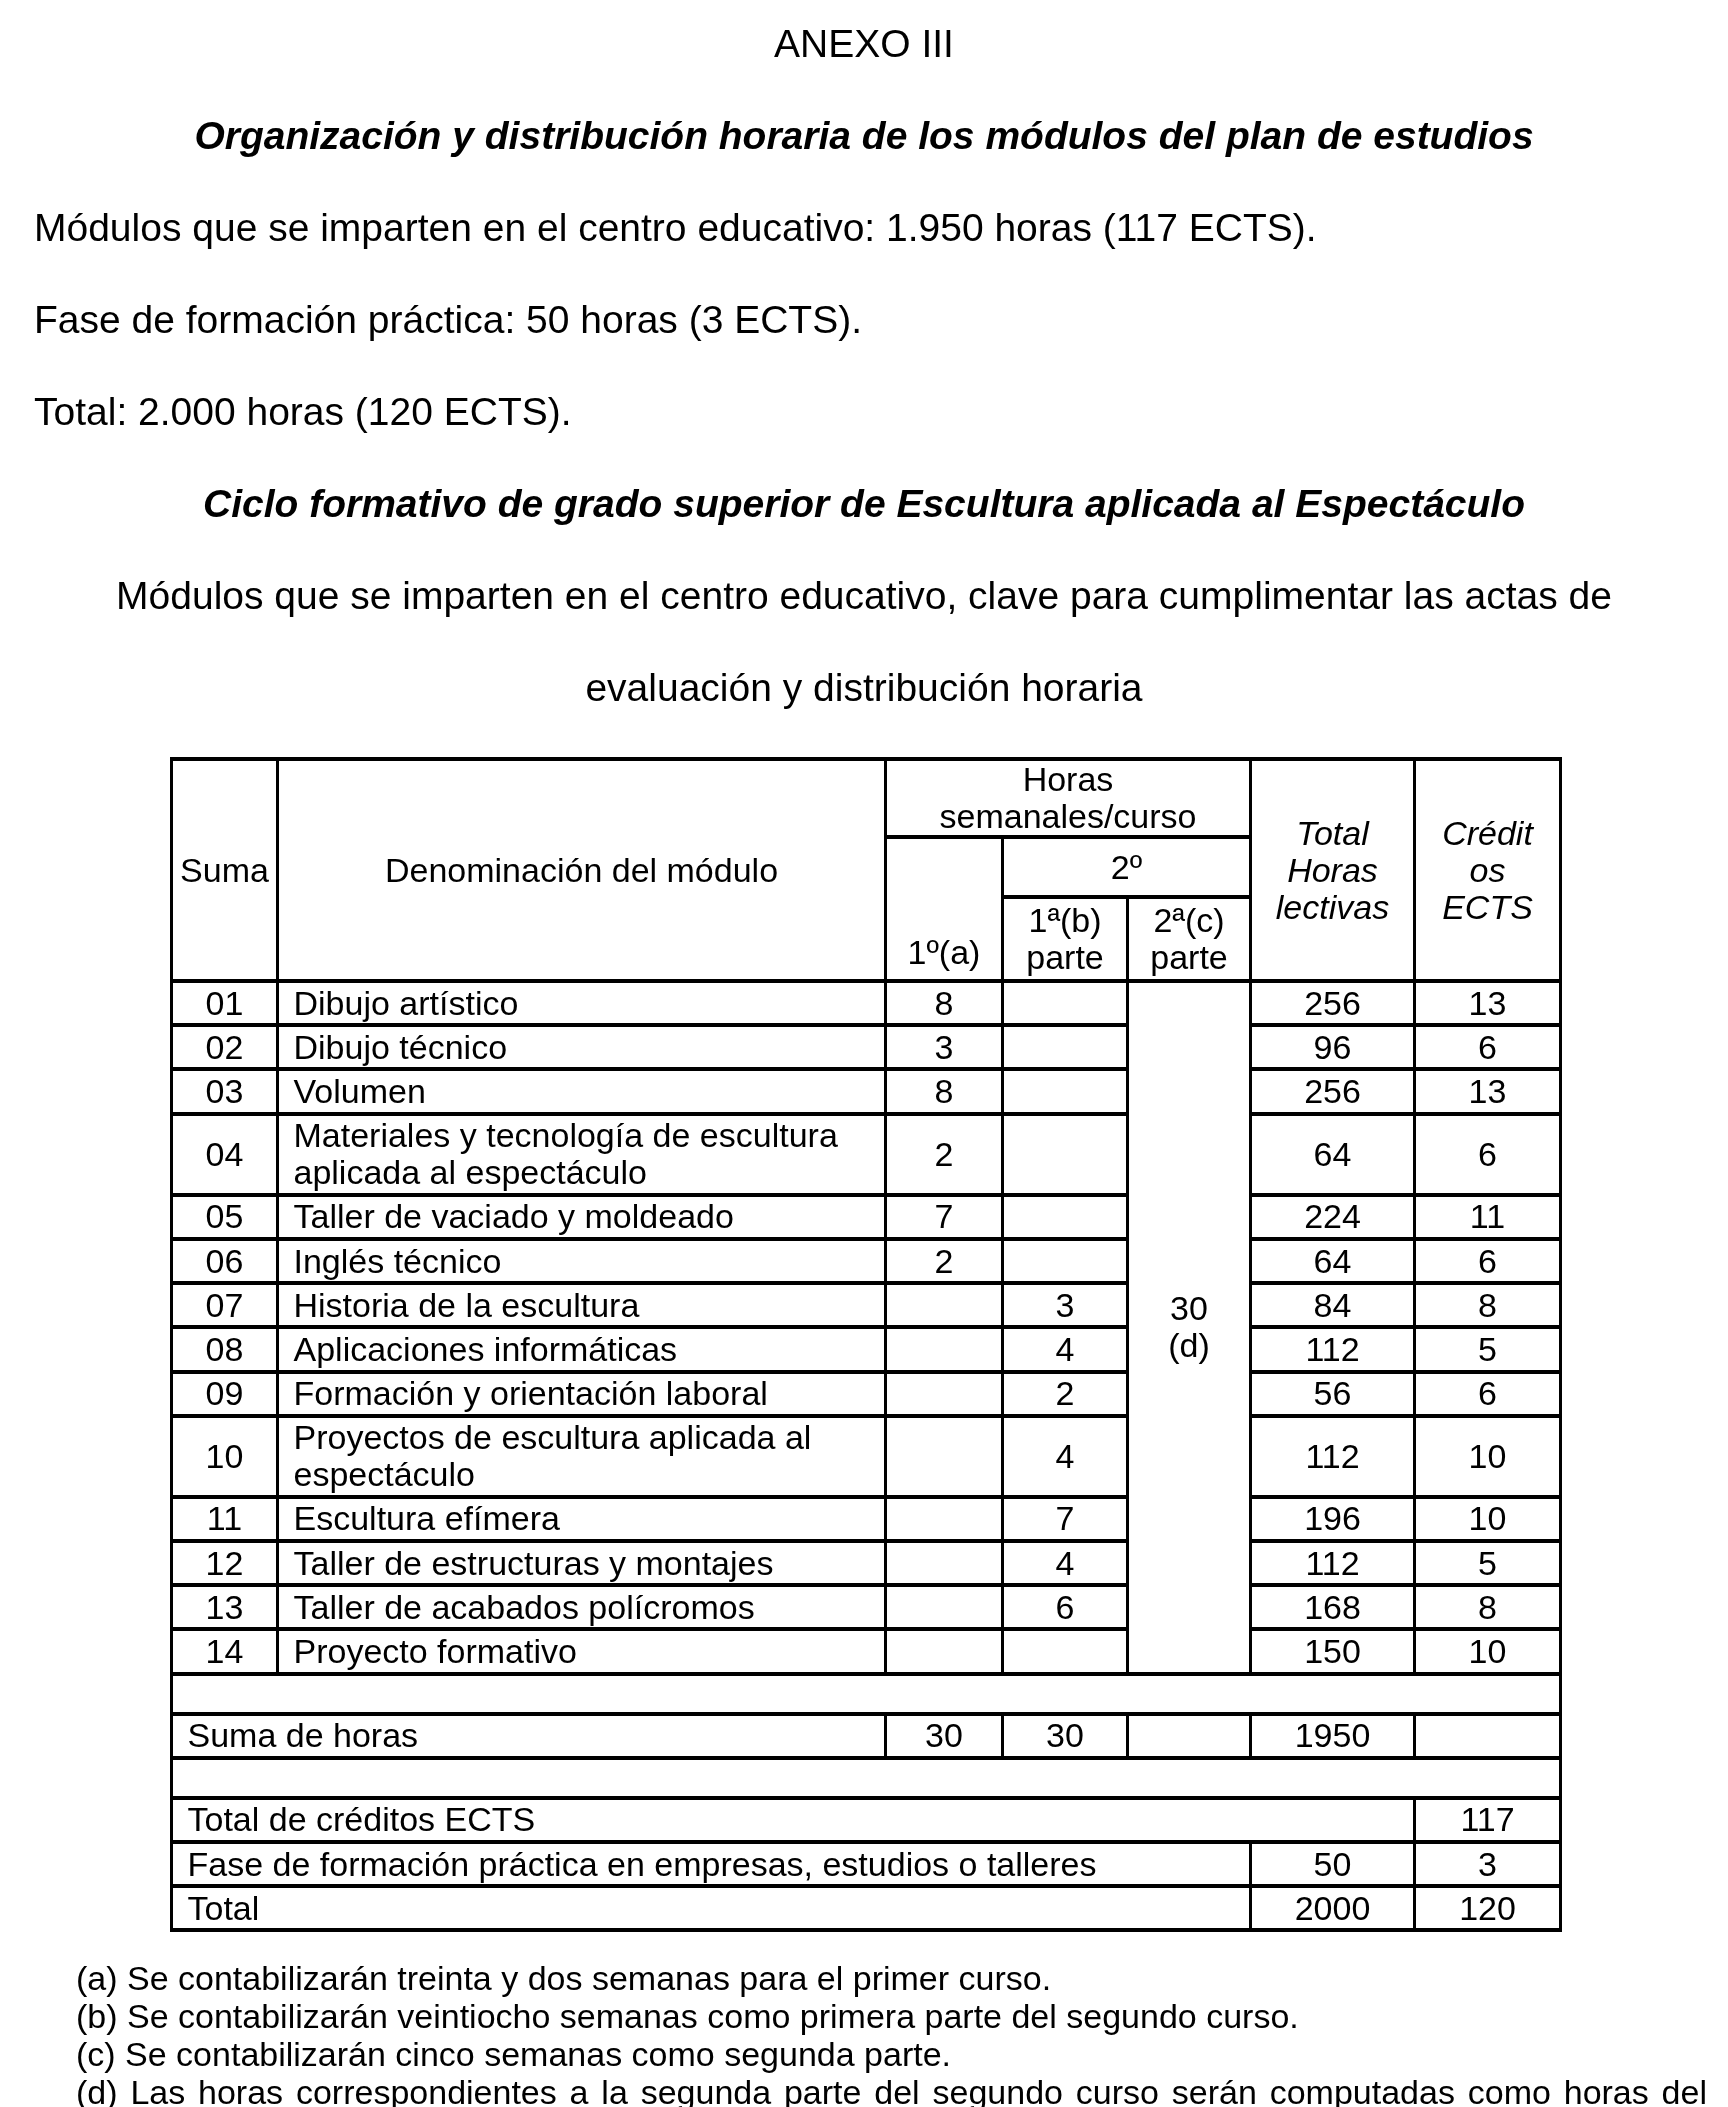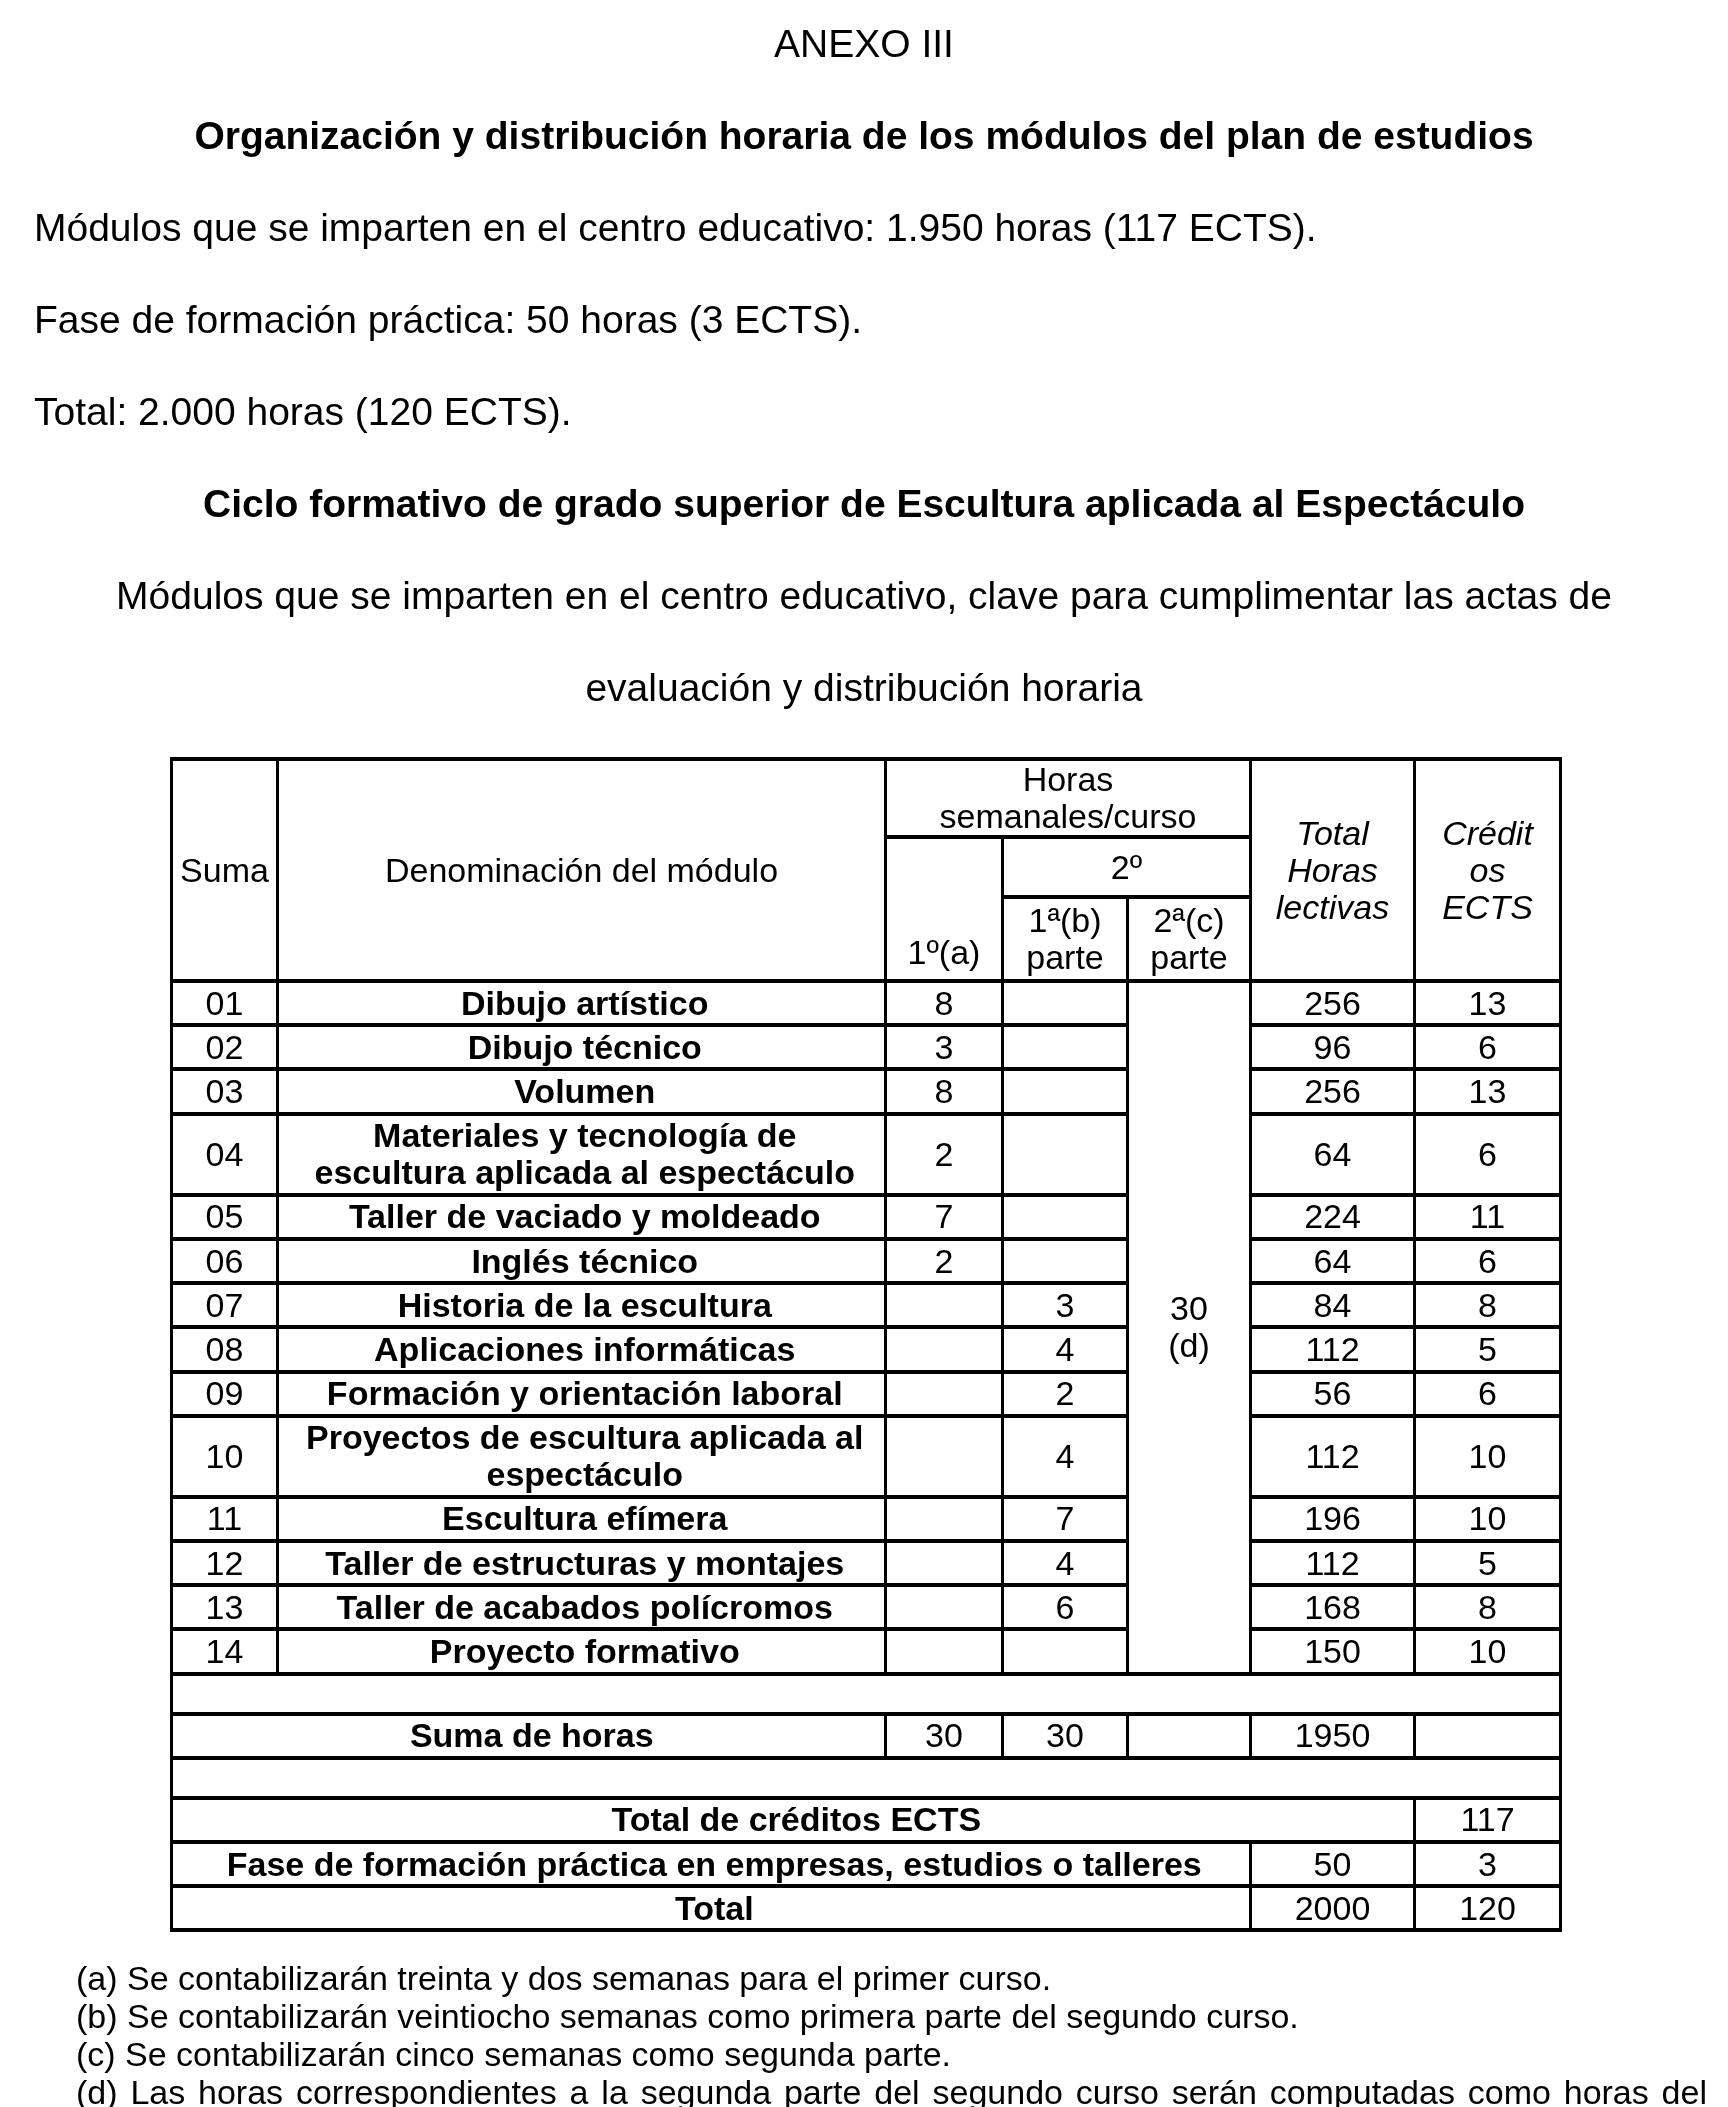--- a/index.html
+++ b/index.html
@@ -19,44 +19,43 @@
     font-size: 39px;
     line-height: 45px;
     margin: 0 12px 47px 34px;
     white-space: nowrap;
   }
   .dline.center {
     text-align: center;
     margin-left: 0;
     margin-right: 0;
   }
-  .dline.bold { font-weight: bold; }
+  .dline.bold { font-weight: bold; font-style: italic; }
   .dline.first { margin-top: 21px; }
 
   table.sched {
     border-collapse: collapse;
     table-layout: fixed;
     width: 1390px;
     margin: 0 0 0 170px;
     font-size: 34px;
     line-height: 37px;
   }
   table.sched td {
     border: 3.2px solid #000000;
     border-top-width: 4px;
     border-bottom-width: 4px;
     vertical-align: middle;
     text-align: center;
     padding: 0;
     overflow: hidden;
   }
   table.sched td.name {
-    text-align: center;
+    text-align: left;
     padding: 1.6px 8px 1.6px 14.5px;
-    font-weight: bold;
   }
   table.sched td.it { font-style: italic; }
   table.sched td.pre { white-space: pre-line; }
   table.sched td.bottom {
     vertical-align: bottom;
     padding-bottom: 8px;
   }
   tr.hrow1 { height: 76px; }
   tr.hrow2 { height: 60px; }
   tr.hrow3 { height: 84px; }

